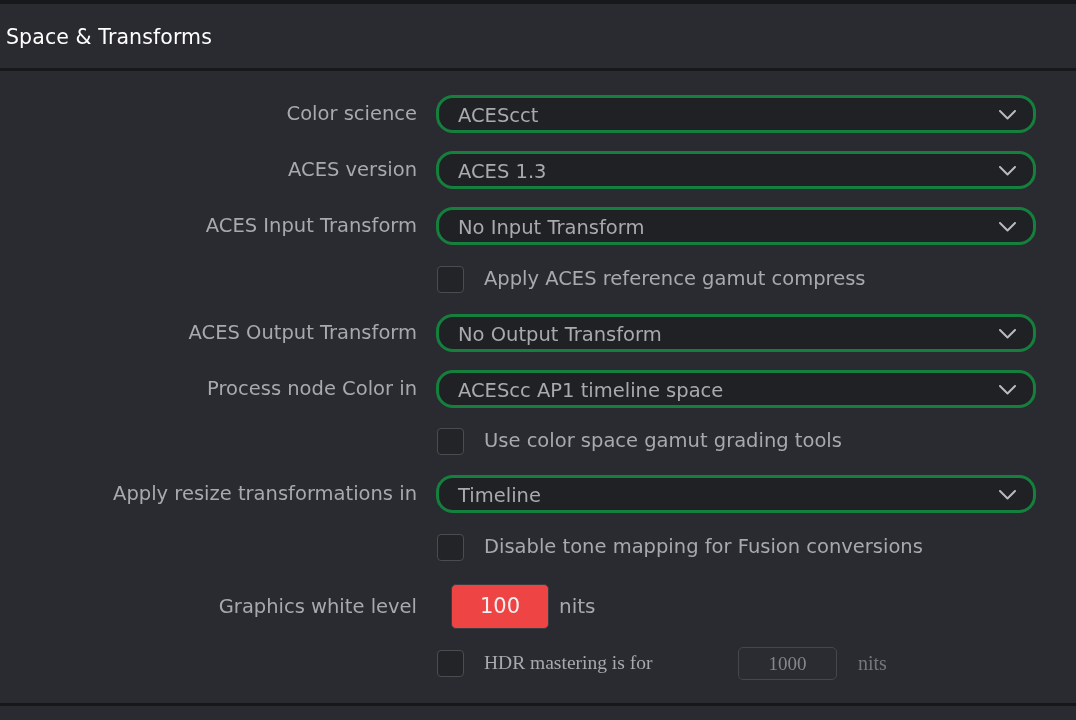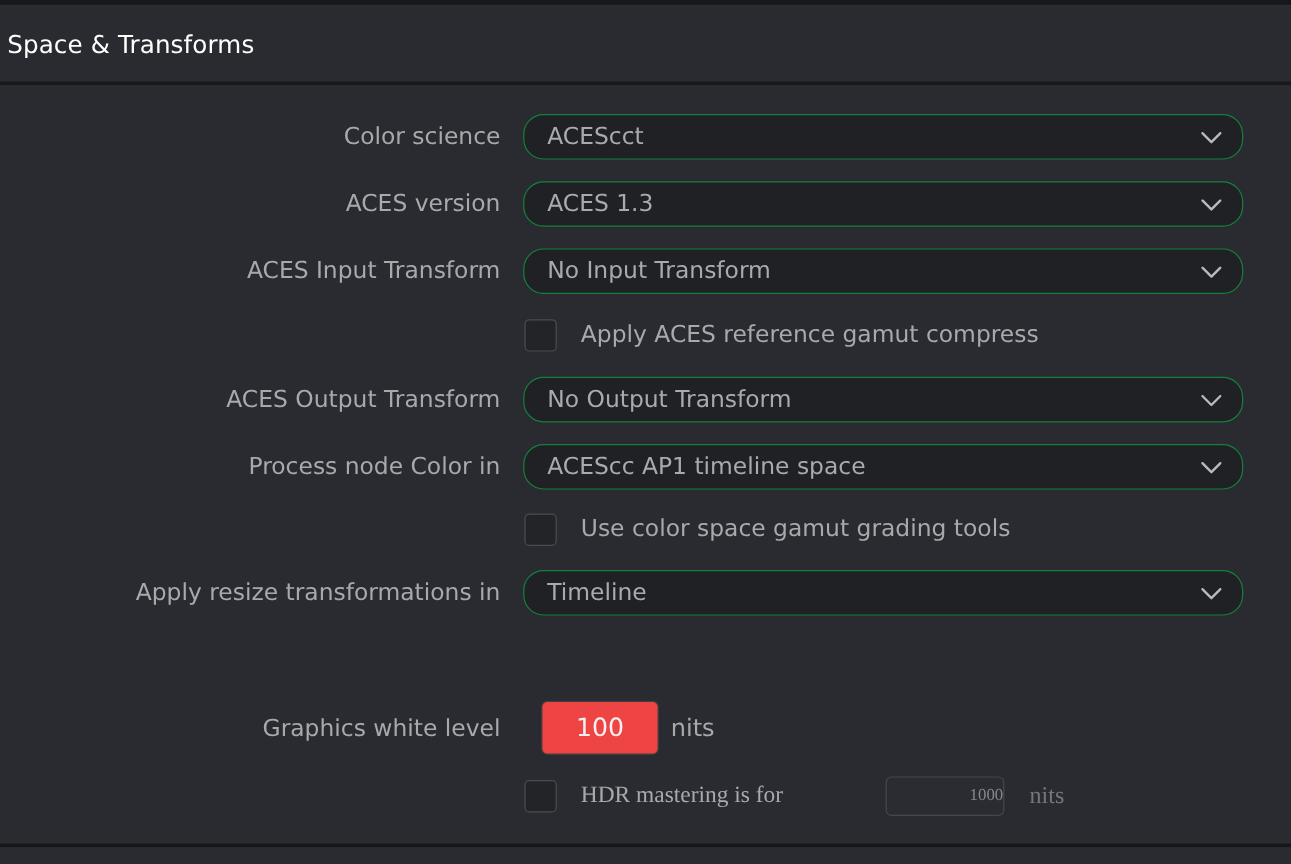--- a/index.html
+++ b/index.html
@@ -99,21 +99,21 @@
     white-space: nowrap;
   }
 
   
   .dropdown {
     position: absolute;
     left: 436px;
     width: 600px;
     height: 38px;
     background: #202125;
-    border: 1px solid #15803d;
+    border: 3px solid #15803d;
     border-radius: 17px;
     box-sizing: border-box;
   }
   .dropdown-value {
     position: absolute;
     left: 19px;
     top: 0;
     line-height: 36px;
     font-size: 19.5px;
     color: #a9aaae;
@@ -189,22 +189,22 @@
     background: #2b2c32;
     border: 1px solid #46474d;
     border-radius: 5px;
     box-sizing: border-box;
   }
   .numeric-disabled-value {
     position: absolute;
     left: 0; top: 0;
     width: 97px;
     line-height: 31px;
-    text-align: right;
-    font-size: 14px;
+    text-align: center;
+    font-size: 19px;
     color: #86878c;
   }
   .unit-disabled {
     color: #75767b;
   }
 </style>
 </head>
 <body>
 
 <div class="panel">
@@ -293,20 +293,24 @@
       <div class="dropdown">
         <div class="dropdown-value">Timeline</div>
         <span class="chevron">
           <svg width="17" height="10" viewBox="0 0 17 10">
               <polyline points="1,1 8.5,8.5 16,1" fill="none" stroke="#b9babe" stroke-width="2" stroke-linecap="round" stroke-linejoin="round"></polyline>
             </svg>
         </span>
       </div>
     </div>
 
+    <div class="row" style="top:457px;">
+      <div class="checkbox"></div>
+      <div class="checkbox-label">Disable tone mapping for Fusion conversions</div>
+    </div>
 
     <div class="row" style="top:513px; height:45px;">
       <div class="field-label" style="line-height:45px;">Graphics white level</div>
       <div class="numeric">
         <div class="numeric-value">100</div>
       </div>
       <div class="unit" style="left:559px; line-height:45px;">nits</div>
     </div>
 
     <div class="row" style="top:573px;font-family:Liberation Serif, serif;">

